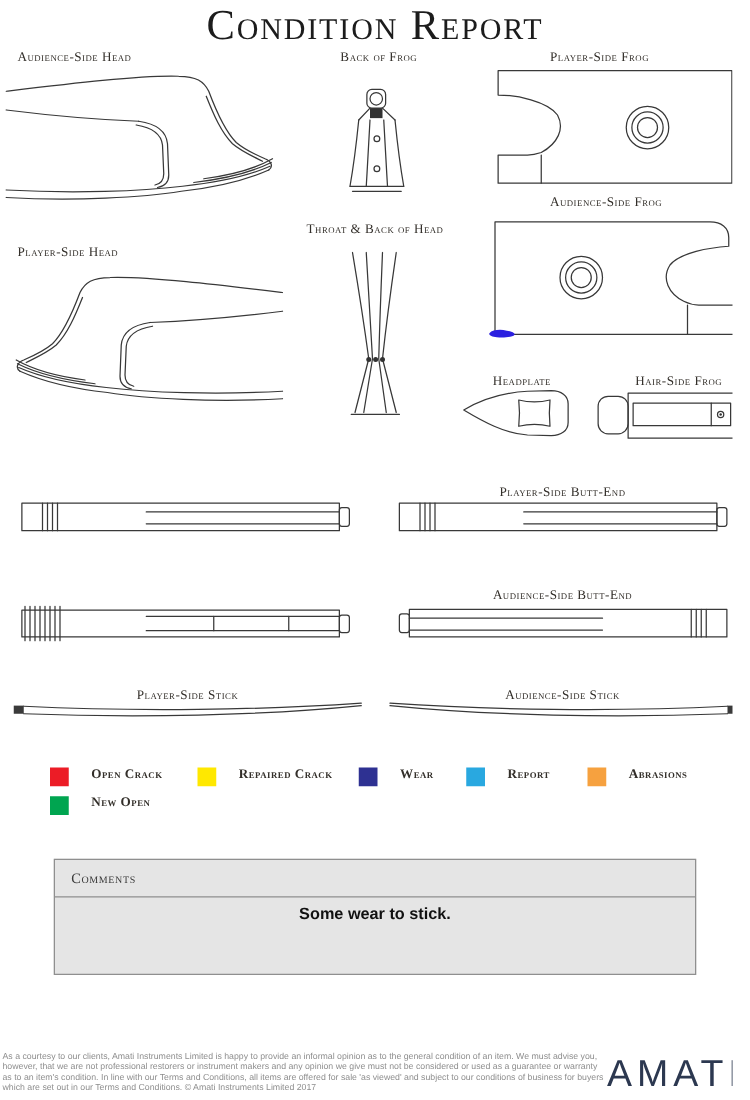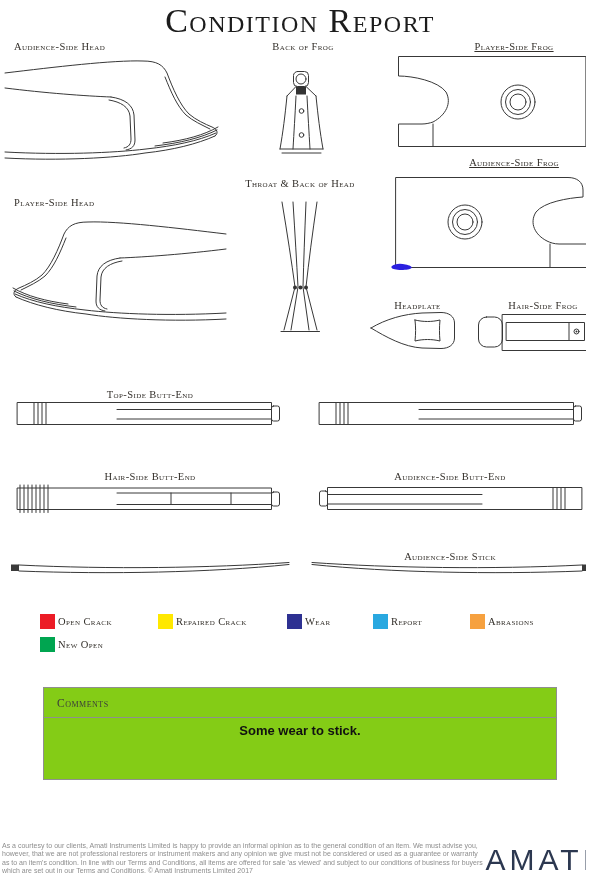--- a/index.html
+++ b/index.html
@@ -2,34 +2,34 @@
 <html><head>
 <meta charset="utf-8">
 <style>
   html,body{margin:0;padding:0;background:#fff;}
   #page{position:relative;width:586px;height:880px;background:#fff;overflow:hidden;
         font-family:"Liberation Serif",serif;}
   .title{position:absolute;top:2px;left:0;width:600px;text-align:center;
          font-variant:small-caps;font-size:34px;letter-spacing:1.5px;color:#1c1c1c;}
   .dlabel{position:absolute;font-variant:small-caps;font-size:10.5px;letter-spacing:.4px;
           color:#332f2a;white-space:nowrap;}
-  .c{text-align:center;} .r{text-align:center;text-decoration:underline;}
+  .c{text-align:center;} .r{text-align:left;}
   svg{position:absolute;overflow:visible;}
   svg .ln{fill:none;stroke:#383838;stroke-width:1;stroke-linecap:round;stroke-linejoin:round;}
   .mirror{transform:scaleX(-1);}
   
   #legend{position:absolute;left:0;top:612px;width:600px;height:52px;}
-  .leg-item{position:absolute;display:flex;align-items:center;gap:3px;}
+  .leg-item{position:absolute;display:flex;align-items:flex-start;gap:18px;font-weight:bold;}
   .swatch{width:15px;height:15px;flex:0 0 15px;}
   .leg-label{font-variant:small-caps;font-size:10.5px;letter-spacing:.4px;color:#332f2a;white-space:nowrap;}
   #li0{left:40px;top:2px}#li1{left:158px;top:2px}#li2{left:287px;top:2px}
   #li3{left:373px;top:2px}#li4{left:470px;top:2px}#li5{left:40px;top:25px}
   
   #comments{position:absolute;left:43px;top:687px;width:514px;height:93px;
-            border:1px solid #8f8f8f;box-sizing:border-box;background:#84cc16;}
+            border:1px solid #8f8f8f;box-sizing:border-box;background:#e5e5e5;}
   #comments-header{height:29px;border-bottom:1px solid #8f8f8f;display:flex;align-items:center;
                    padding-left:13px;font-variant:small-caps;font-size:11.5px;
                    letter-spacing:.5px;color:#3b3b3b;}
   #comments-body{padding:5px 8px;font-family:"Liberation Sans",sans-serif;
                  font-weight:bold;font-size:13px;color:#111;text-align:center;}
   
   #disclaimer{position:absolute;left:2px;top:842px;width:482px;
               font-family:"Liberation Sans",sans-serif;font-size:7px;line-height:8.3px;
               color:#8e8e8e;}
   #logo{position:absolute;left:470px;top:843px;width:125px;text-align:right;
@@ -44,23 +44,23 @@
   <div class="title">Condition Report</div>
 
   <div class="dlabel" style="left:14px;top:41px;">Audience-Side Head</div>
   <div class="dlabel c" style="left:230px;top:41px;width:146px;">Back of Frog</div>
   <div class="dlabel r" style="left:440px;top:41px;width:148px;">Player-Side Frog</div>
   <div class="dlabel r" style="left:440px;top:157px;width:148px;">Audience-Side Frog</div>
   <div class="dlabel" style="left:14px;top:197px;">Player-Side Head</div>
   <div class="dlabel c" style="left:210px;top:178px;width:180px;">Throat &amp; Back of Head</div>
   <div class="dlabel c" style="left:370px;top:300px;width:95px;">Headplate</div>
   <div class="dlabel c" style="left:488px;top:300px;width:110px;">Hair-Side Frog</div>
-  <div class="dlabel c" style="left:0;top:389px;width:300px;">Top-Side Butt-End</div>
-  <div class="dlabel c" style="left:0;top:471px;width:300px;">Hair-Side Butt-End</div>
+  <div class="dlabel c" style="left:300px;top:389px;width:300px;">Player-Side Butt-End</div>
   <div class="dlabel c" style="left:300px;top:471px;width:300px;">Audience-Side Butt-End</div>
+  <div class="dlabel c" style="left:0;top:551px;width:300px;">Player-Side Stick</div>
   <div class="dlabel c" style="left:300px;top:551px;width:300px;">Audience-Side Stick</div>
 
   <svg style="left:5px;top:55px;" width="220" height="112" viewBox="0 0 220 112">
     <g class="ln">
       <path d="M0,18 C50,12 108,5 138,6 C152,6 158,10 162,18 C168,34 175,50 184,59 C191,65 200,69 207,72 C212,74 214,78 210,81"></path>
       <path d="M160,22 C166,37 172,51 181,60 C188,66 197,70 205,74"></path>
       <path d="M0,103 C55,106 110,103 140,98 C168,95 192,89 210,81"></path>
       <path d="M0,97 C55,100 108,98 141,94 C169,91 193,86 211,78"></path>
       <path d="M212,75 C196,83 175,88 150,91"></path>
       <path d="M213,72 C199,80 181,85 158,88"></path>

